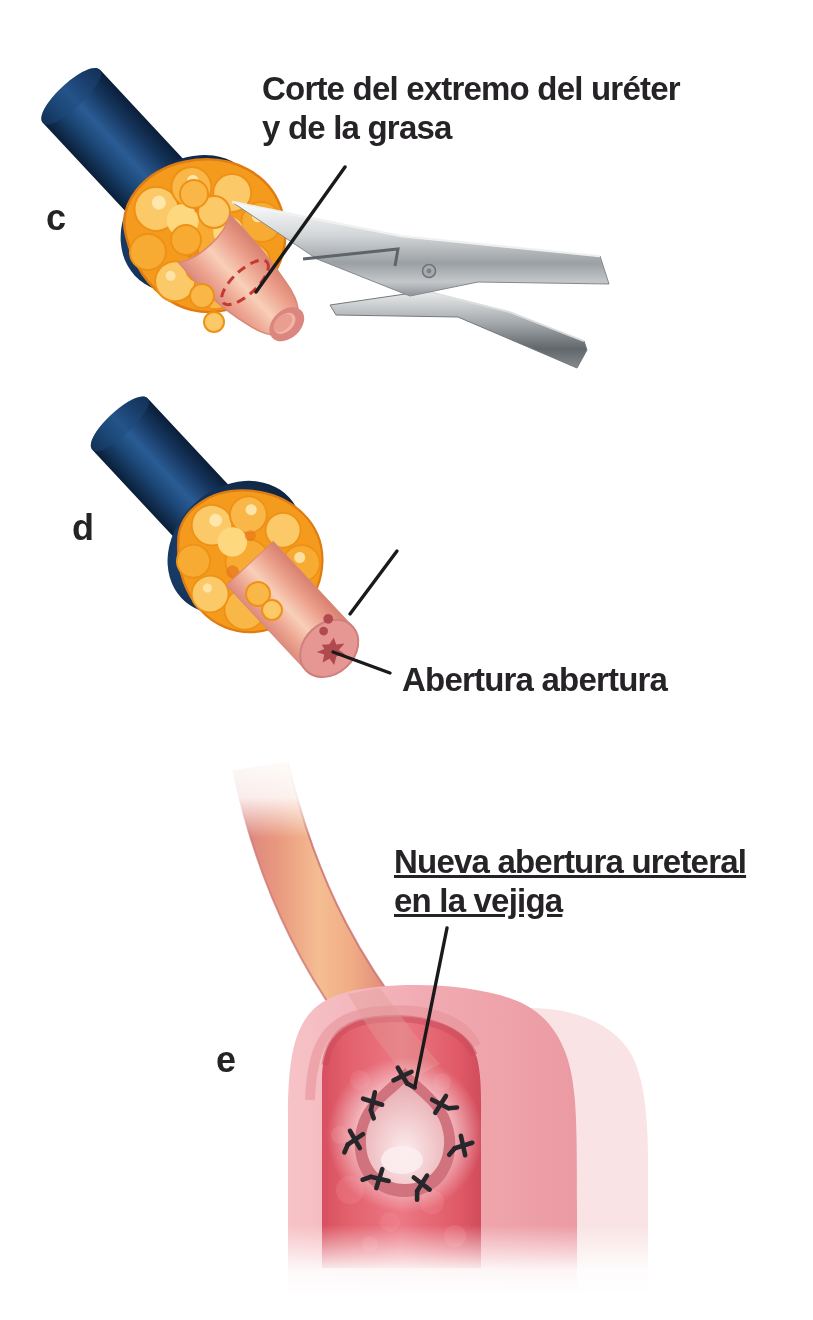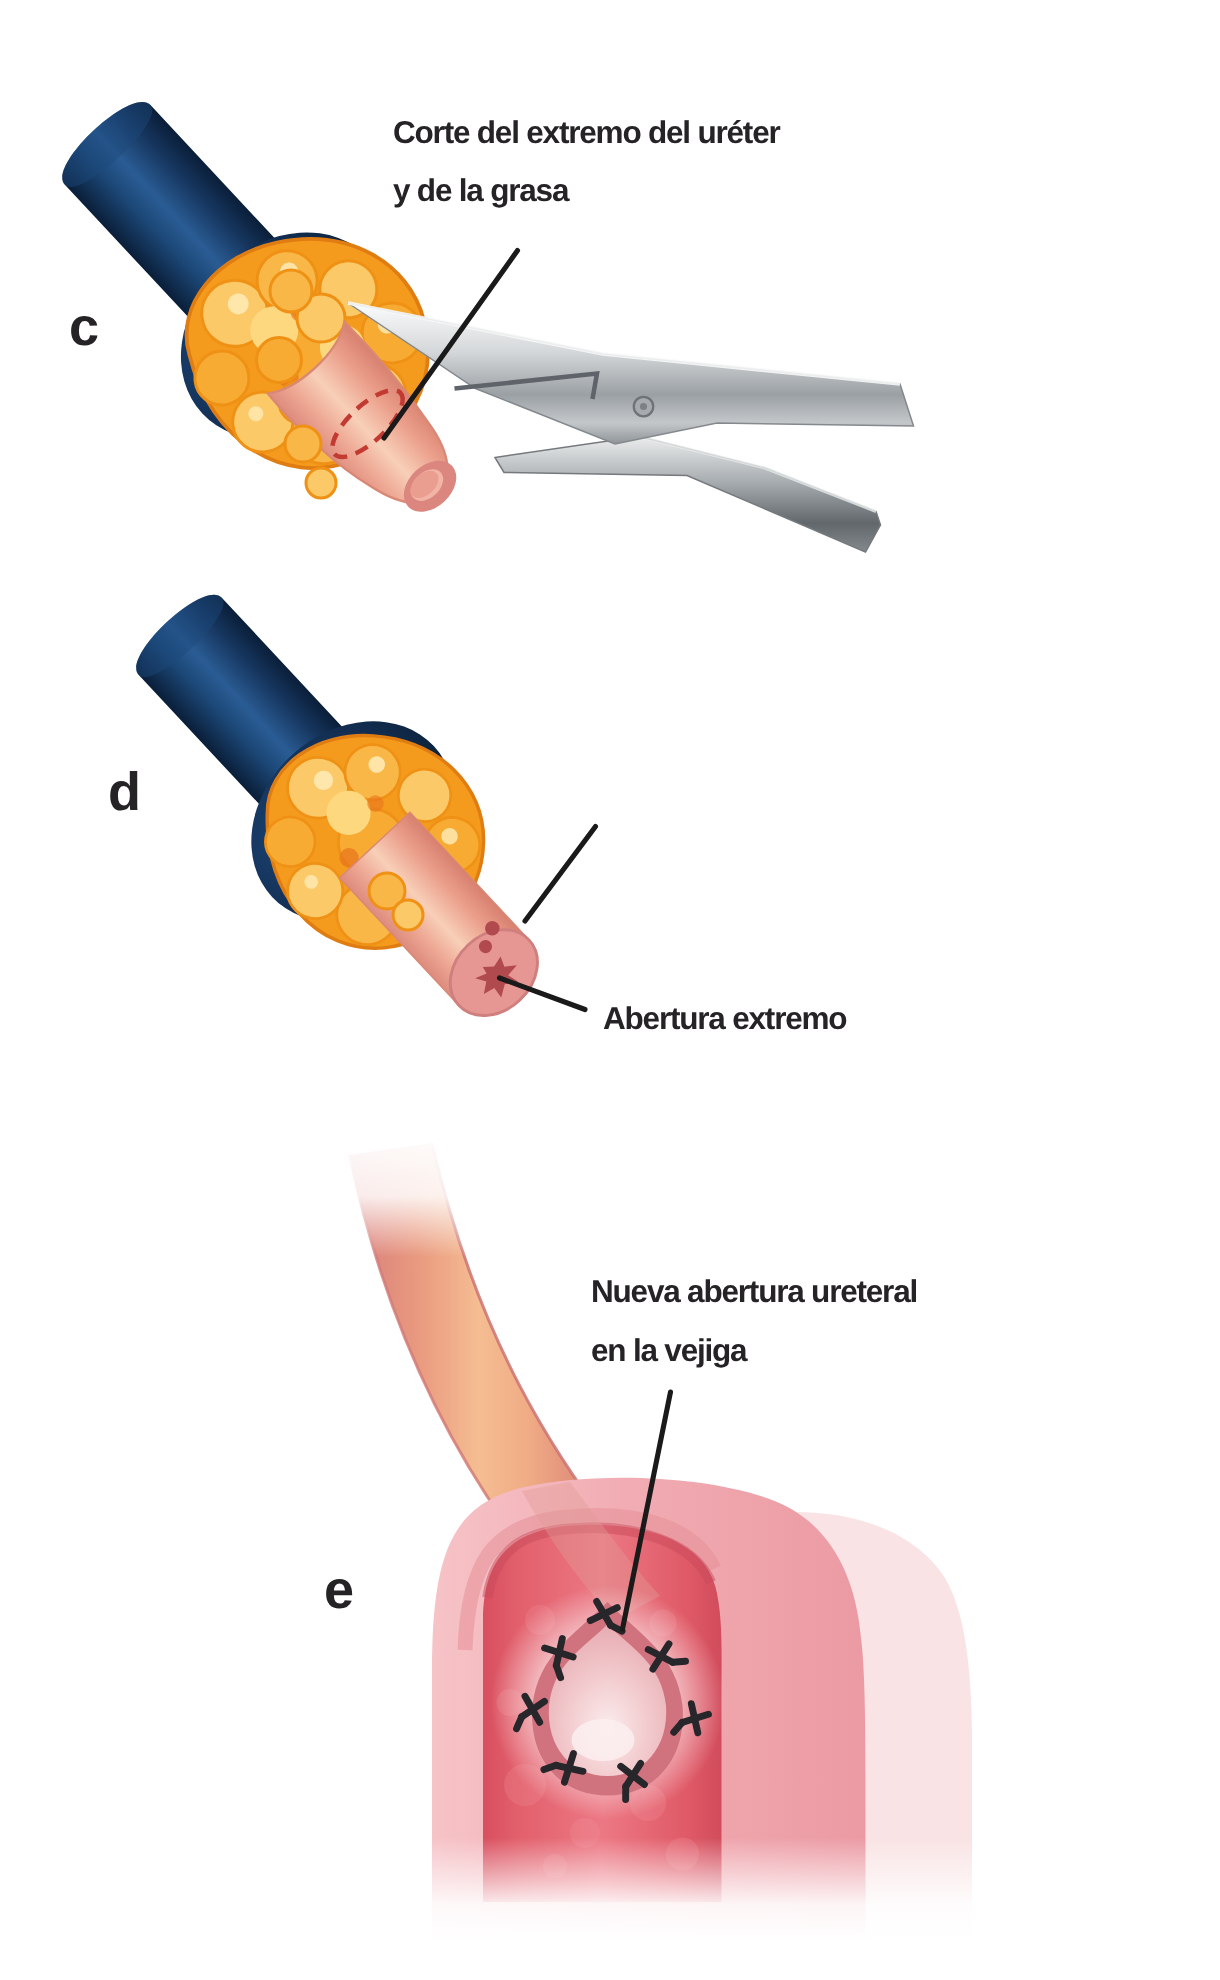--- a/index.html
+++ b/index.html
@@ -8,21 +8,21 @@
     width:813px;
     height:1320px;
     background:#ffffff;
     overflow:hidden;
     font-family:"Liberation Sans", sans-serif;
   }
   .art{position:absolute;left:0;top:0;}
   .label{
     position:absolute;
     font-weight:700;
-    font-size:21px;
+    font-size:33px;
     line-height:39px;
     letter-spacing:-0.8px;
     color:#262326;
     white-space:pre-line;
   }
   .letter{
     position:absolute;
     font-weight:700;
     font-size:36px;
     line-height:36px;
@@ -253,16 +253,16 @@
       <path d="M 447,928 L 415,1086" stroke="#1a1a1a" stroke-width="3.4" stroke-linecap="round"></path>
     </g>
   </svg>
 
   <div class="letter" style="left:46px;  top:200px;">c</div>
   <div class="letter" style="left:72px;  top:510px;">d</div>
   <div class="letter" style="left:216px; top:1042px;">e</div>
 
   <div class="label" style="left:262px; top:69px;">Corte del extremo del uréter
 y de la grasa</div>
-  <div class="label" style="left:402px; top:660px;">Abertura extremo</div>
-  <div class="label" style="left:394px; top:842px;">Nueva abertura ureteral
+  <div class="label" style="left:402px; top:660px;">Abertura abertura</div>
+  <div class="label" style="left:394px; top:842px;text-decoration:underline;">Nueva abertura ureteral
 en la vejiga</div>
 </div>
 
 </body></html>

